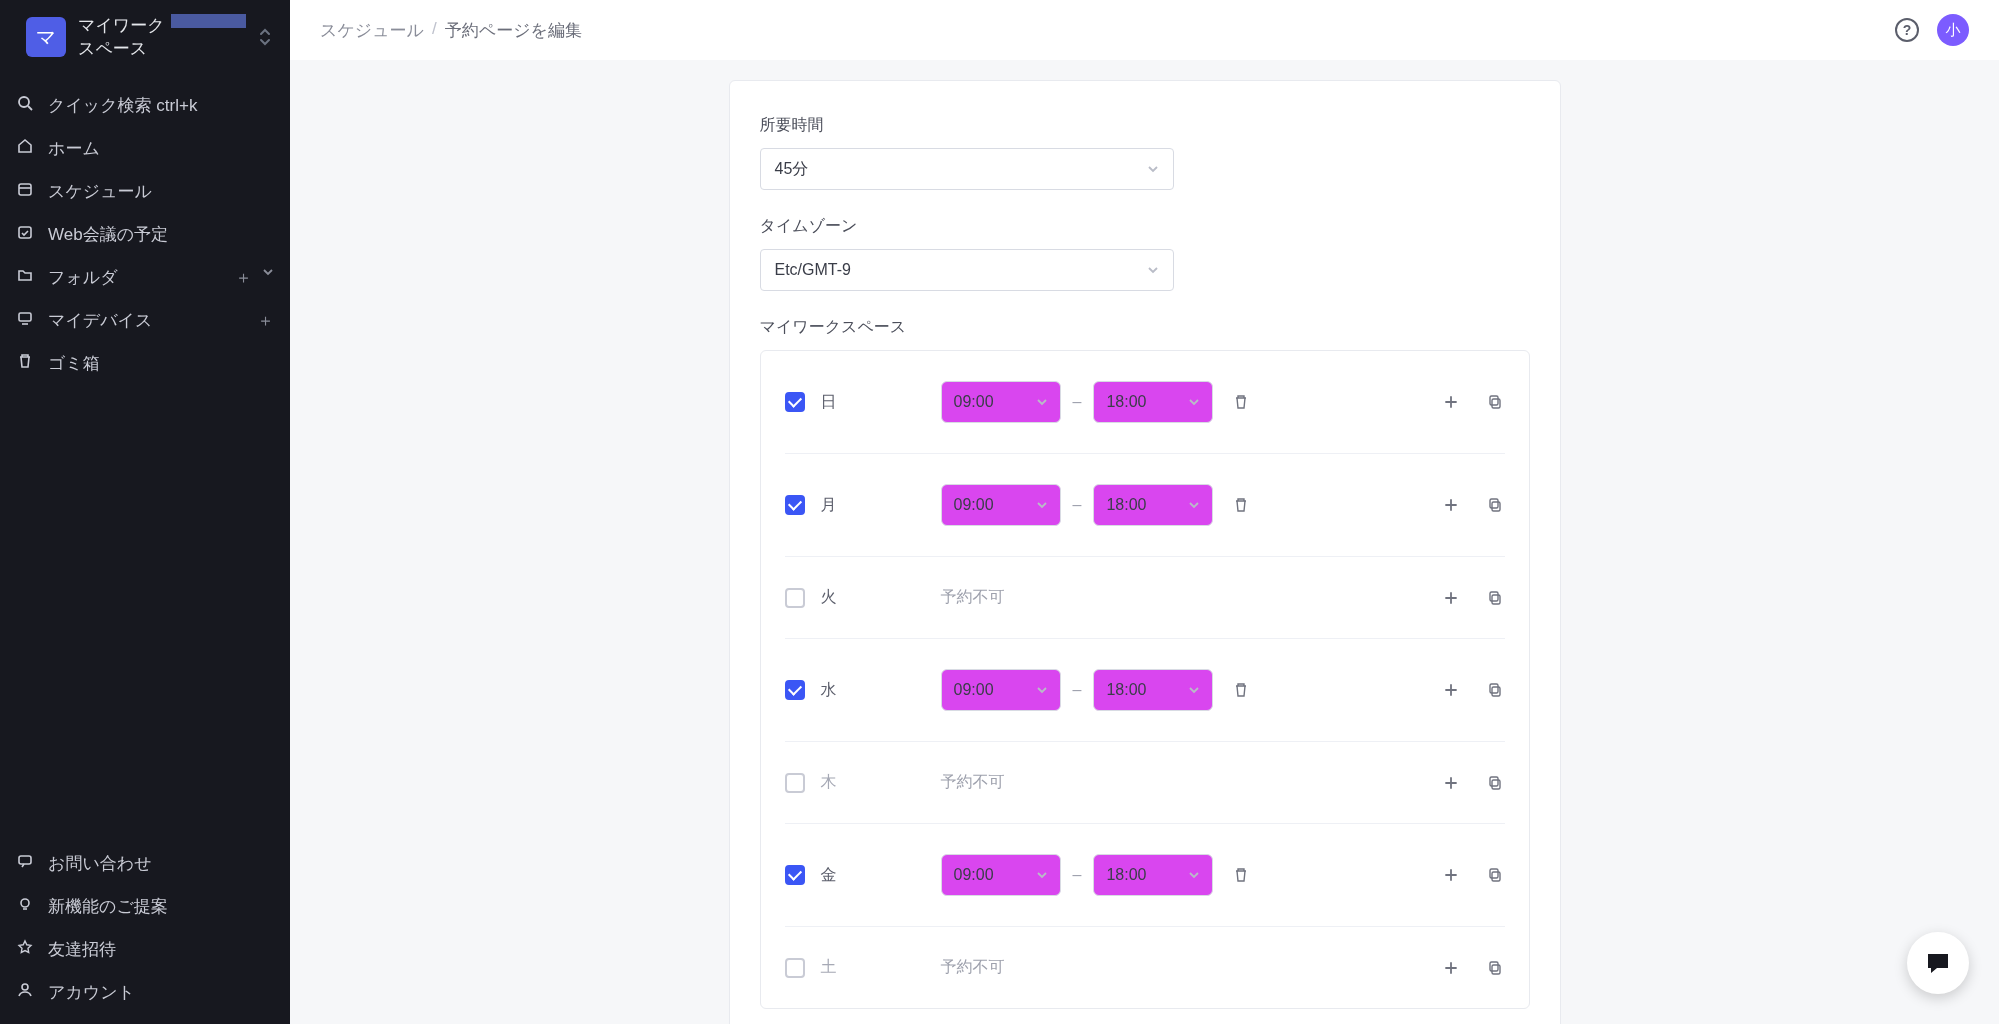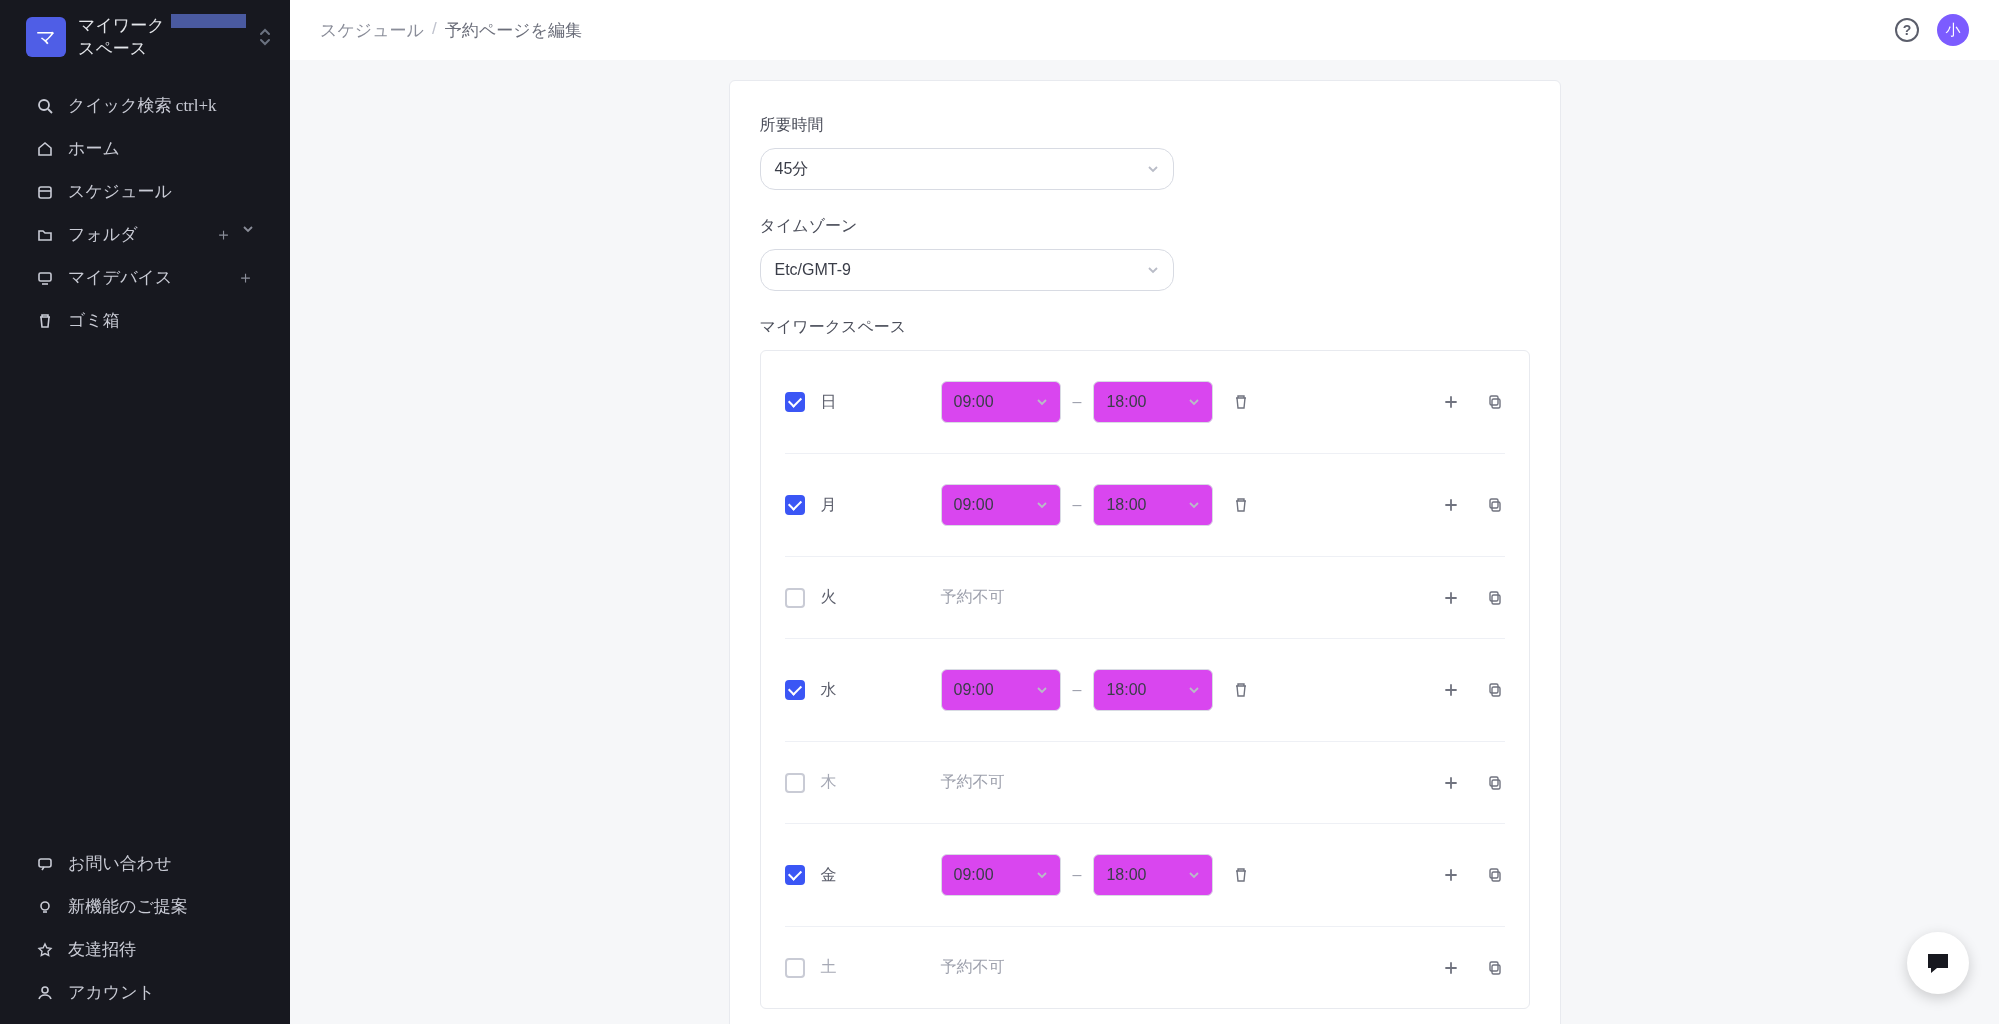--- a/index.html
+++ b/index.html
@@ -8,21 +8,21 @@
     
     .sidebar { position: absolute; left: 0; top: 0; width: 290px; height: 1024px; background: #17181f; color: #b9bcc7; display: flex; flex-direction: column; }
     .ws-header { display: flex; align-items: center; padding: 14px 18px 14px 26px; gap: 12px; }
     .ws-icon { width: 40px; height: 40px; background: #4f5ee6; border-radius: 6px; color: #fff; display: flex; align-items: center; justify-content: center; font-size: 20px; font-weight: 500; }
     .ws-title-wrap { flex: 1; display: flex; flex-direction: row; gap: 4px; }
     .ws-title { color: #e5e7eb; font-size: 17px; font-weight: 500; }
     .ws-bar { width: 130px; height: 14px; background: #4a5aa0; }
     .ws-caret { color: #6b7280; font-size: 20px; cursor: pointer; }
     
     .nav { padding: 10px 0; flex: 1; }
-    .nav-item { display: flex; align-items: center; padding: 10px 36px; gap: 14px; cursor: pointer; font-size: 17px; color: #c9cbd5; font-family: Liberation Serif, serif; }
+    .nav-item { display: flex; align-items: flex-start; padding: 10px 16px; gap: 14px; cursor: pointer; font-size: 17px; color: #c9cbd5; }
     .nav-item .icon { width: 18px; height: 18px; display: flex; align-items: center; justify-content: center; }
     .nav-item .label { flex: 1; }
     .nav-item .tail { display: flex; gap: 10px; color: #8a8d99; }
     
     .footer-nav { padding-bottom: 10px; border-top: 0; }
     
     
     .main { position: absolute; left: 290px; top: 0; right: 0; height: 1024px; display: flex; flex-direction: column; }
     .topbar { height: 60px; display: flex; align-items: center; padding: 0 30px; }
     .breadcrumb { font-size: 17px; color: #8a8d99; display: flex; gap: 8px; }
@@ -30,21 +30,21 @@
     .breadcrumb .current { color: #6b6e7a; }
     .topbar-right { margin-left: auto; display: flex; align-items: center; gap: 18px; }
     .help-btn { width: 24px; height: 24px; border: 2px solid #5b5e6b; border-radius: 50%; display: flex; align-items: center; justify-content: center; font-size: 14px; font-weight: 600; color: #5b5e6b; cursor: pointer; }
     .avatar { width: 32px; height: 32px; border-radius: 50%; background: #7c5cff; color: #fff; display: flex; align-items: center; justify-content: center; font-size: 15px; }
     
     .content { flex: 1; background: #f6f7f9; padding: 20px 12px 40px; overflow: auto; }
     .card { width: 832px; margin: 0 auto; background: #fff; border: 1px solid #e8eaef; border-radius: 6px; padding: 34px 30px 30px; }
     
     .field { margin-bottom: 26px; }
     .field-label { font-size: 16px; color: #4b4e5a; margin-bottom: 12px; display: block; }
-    .select { width: 414px; height: 42px; border: 1px solid #d8dbe3; border-radius: 15px; padding: 0 14px; display: flex; align-items: center; justify-content: space-between; font-size: 16px; color: #3a3d48; cursor: pointer; background: #fff; }
+    .select { width: 414px; height: 42px; border: 1px solid #d8dbe3; border-radius: 4px; padding: 0 14px; display: flex; align-items: center; justify-content: space-between; font-size: 16px; color: #3a3d48; cursor: pointer; background: #fff; }
     .select .chev { color: #b9bcc7; }
     
     .days-box { border: 1px solid #e8eaef; border-radius: 6px; padding: 0 24px; }
     .day-row { display: flex; align-items: center; padding: 30px 0; border-bottom: 1px solid #eef0f5; }
     .day-row:last-child { border-bottom: none; }
     .day-left { display: flex; align-items: center; gap: 16px; width: 156px; }
     .chk { width: 20px; height: 20px; border: 2px solid #c9cbd5; border-radius: 4px; cursor: pointer; display: flex; align-items: center; justify-content: center; }
     .chk.on { background: #3b56f5; border-color: #3b56f5; }
     .chk.on::after { content: ""; width: 6px; height: 10px; border: 2px solid #fff; border-top: none; border-left: none; transform: rotate(45deg) translate(-1px,-1px); }
     .day-name { font-size: 16px; color: #5b5e6b; }
@@ -102,20 +102,29 @@
           <svg width="16" height="16" viewBox="0 0 16 16">
             <rect x="2" y="3" width="12" height="11" rx="2" stroke="#c9cbd5" stroke-width="1.6" fill="none"></rect>
             <line x1="2" y1="7" x2="14" y2="7" stroke="#c9cbd5" stroke-width="1.6"></line>
           </svg>
         </span>
       <span class="label">スケジュール</span>
     </div>
     <div class="nav-item">
       <span class="icon">
           <svg width="16" height="16" viewBox="0 0 16 16">
+            <rect x="2" y="3" width="12" height="11" rx="2" stroke="#c9cbd5" stroke-width="1.6" fill="none"></rect>
+            <path d="M5 9l2 2 4-4" stroke="#c9cbd5" stroke-width="1.6" fill="none"></path>
+          </svg>
+        </span>
+      <span class="label">Web会議の予定</span>
+    </div>
+    <div class="nav-item">
+      <span class="icon">
+          <svg width="16" height="16" viewBox="0 0 16 16">
             <path d="M2 4h4l2 2h6v7H2z" stroke="#c9cbd5" stroke-width="1.6" fill="none"></path>
           </svg>
         </span>
       <span class="label">フォルダ</span>
       <span class="tail">
         <span>＋</span>
         <span>
             <svg width="12" height="12" viewBox="0 0 12 12">
               <path d="M2 4l4 4 4-4" stroke="#8a8d99" stroke-width="1.8" fill="none"></path>
             </svg>

